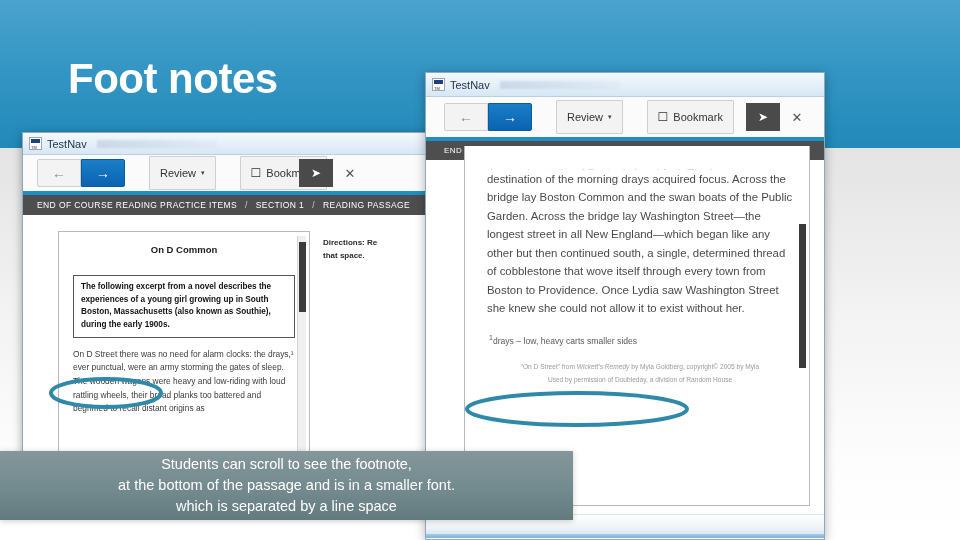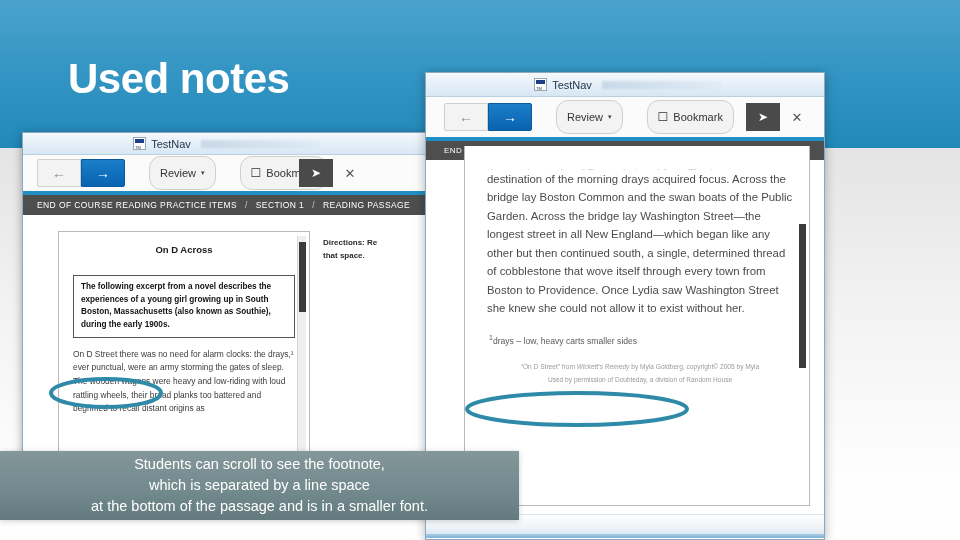--- a/index.html
+++ b/index.html
@@ -27,21 +27,21 @@
     font-size: 42px; font-weight: bold; color: #ffffff;
     letter-spacing: -0.5px; line-height: 1.05;
   }
 
   
   .tn-window { position: absolute; background: #ffffff; overflow: hidden; }
   .tn-titlebar {
     height: 22px; position: relative;
     background: linear-gradient(180deg, #f4f8fc 0%, #e3eef8 60%, #d7e7f4 100%);
     border-bottom: 1px solid #b9d0e0;
-    display: flex; align-items: center; padding-left: 6px; justify-content: center;
+    display: flex; align-items: center; padding-left: 6px;
   }
   .tn-favicon {
     width: 13px; height: 13px; margin-right: 5px; flex: 0 0 auto;
     background: #ffffff; border: 1px solid #9aa7b4; position: relative;
   }
   .tn-favicon::before {
     content: ""; position: absolute; left: 1px; top: 1px; right: 1px; height: 4px;
     background: #1d3f86;
   }
   .tn-favicon::after {
@@ -58,21 +58,21 @@
   }
 
   .tn-toolbar {
     height: 44px; background: #fbfbfb;
     border-bottom: 4px solid #1f8fc4;
     display: flex; align-items: center; position: relative;
     padding-left: 14px;
   }
   .tn-btn {
     height: 28px; border: 1px solid #cfcfcf; background: #f3f3f3;
-    border-radius: 12px; display: flex; align-items: center; justify-content: center;
+    border-radius: 1px; display: flex; align-items: center; justify-content: center;
     font-size: 11px; color: #333; padding: 16px 10px; margin-right: 0;
   }
   .tn-btn.arrow { width: 44px; padding: 0; }
   .tn-btn.arrow-prev { border-radius: 2px 0 0 2px; color: #888; font-size: 14px; }
   .tn-btn.arrow-next {
     background: linear-gradient(180deg, #1a7ec8 0%, #0a63b0 100%);
     border-color: #0a5a9e; color: #ffffff; border-radius: 0 2px 2px 0; font-size: 14px;
   }
   .tn-gap { width: 24px; }
   .tn-btn.review { min-width: 62px; }
@@ -170,37 +170,37 @@
   #window-right .tn-footerbar::after {
     content: ""; position: absolute; left: 0; right: 0; bottom: 0; height: 4px;
     background: linear-gradient(180deg, #a8cbe4, #7fb2d6);
   }
 
   
   .ellipse { position: absolute; pointer-events: none; }
 
   
   #caption-box {
-    position: absolute; left: 0; top: 451px; width: 519px; height: 69px;
+    position: absolute; left: 0; top: 451px; width: 573px; height: 69px;
     background: linear-gradient(180deg, #84979a 0%, #738a8e 55%, #637a7e 100%);
     color: #ffffff; text-align: center;
     display: flex; flex-direction: column; align-items: center; justify-content: center;
     font-size: 14.5px; line-height: 1.45;
     box-shadow: 0 1px 6px rgba(0,0,0,.2);
   }
 </style>
 </head>
 <body>
 
 <div id="slide-bg">
   <div id="band-blue"></div>
   <div id="band-white"></div>
 </div>
 
-<div id="slide-title">Used notes</div>
+<div id="slide-title">Foot notes</div>
 
 <div class="tn-window" id="window-left">
 
   <div class="tn-titlebar">
     <span class="tn-favicon"></span>
     <span class="tn-title-text">TestNav</span>
     <span class="tn-title-ghost"></span>
   </div>
 
   <div class="tn-toolbar">
@@ -226,21 +226,21 @@
     <span>END OF COURSE READING PRACTICE ITEMS</span>
     <span class="sep">/</span>
     <span>SECTION 1</span>
     <span class="sep">/</span>
     <span>READING PASSAGE</span>
   </div>
 
   <div class="tn-body">
     <div class="passage-box">
       <div style="padding:12px 14px 0 14px;">
-        <div class="passage-title">On D Across</div>
+        <div class="passage-title">On D Common</div>
         <div class="intro-box" style="margin-top:20px;">The following excerpt from a novel describes the experiences of a young girl growing up in South Boston, Massachusetts (also known as Southie), during the early 1900s.</div>
         <div class="passage-para" style="margin-top:10px;">On D Street there was no need for alarm clocks: the drays,¹ ever punctual, were an army storming the gates of sleep. The wooden wagons were heavy and low-riding with loud rattling wheels, their broad planks too battered and begrimed to recall distant origins as</div>
       </div>
       <div class="scroll-track">
         <div class="scroll-thumb"></div>
       </div>
     </div>
 
     <div class="directions">
       <div>Directions: Re</div>
@@ -306,15 +306,15 @@
     <div class="tn-footerbar"></div>
   </div>
 </div>
 
 <svg class="ellipse" style="left:462px; top:388px;" width="230" height="42" viewBox="0 0 230 42">
   <ellipse cx="115" cy="21" rx="110" ry="16" fill="none" stroke="#2e8aa8" stroke-width="4"></ellipse>
 </svg>
 
 <div id="caption-box">
   <div>Students can scroll to see the footnote,</div>
+  <div>at the bottom of the passage and is in a smaller font.</div>
   <div>which is separated by a line space</div>
-  <div>at the bottom of the passage and is in a smaller font.</div>
 </div>
 
 </body></html>

